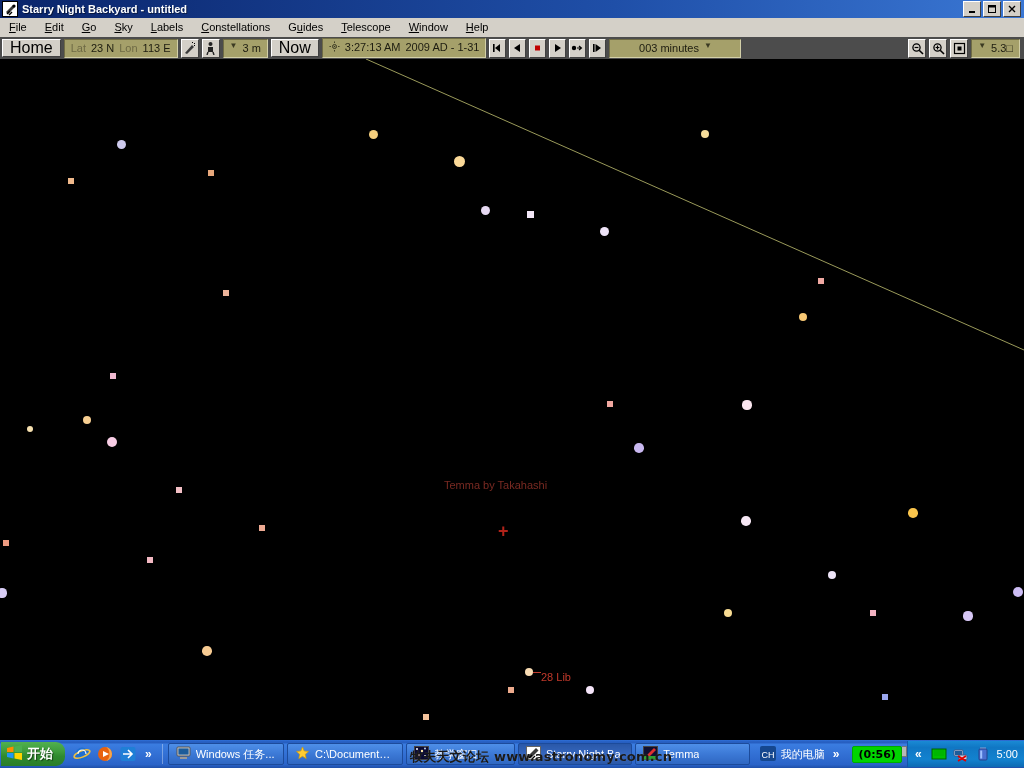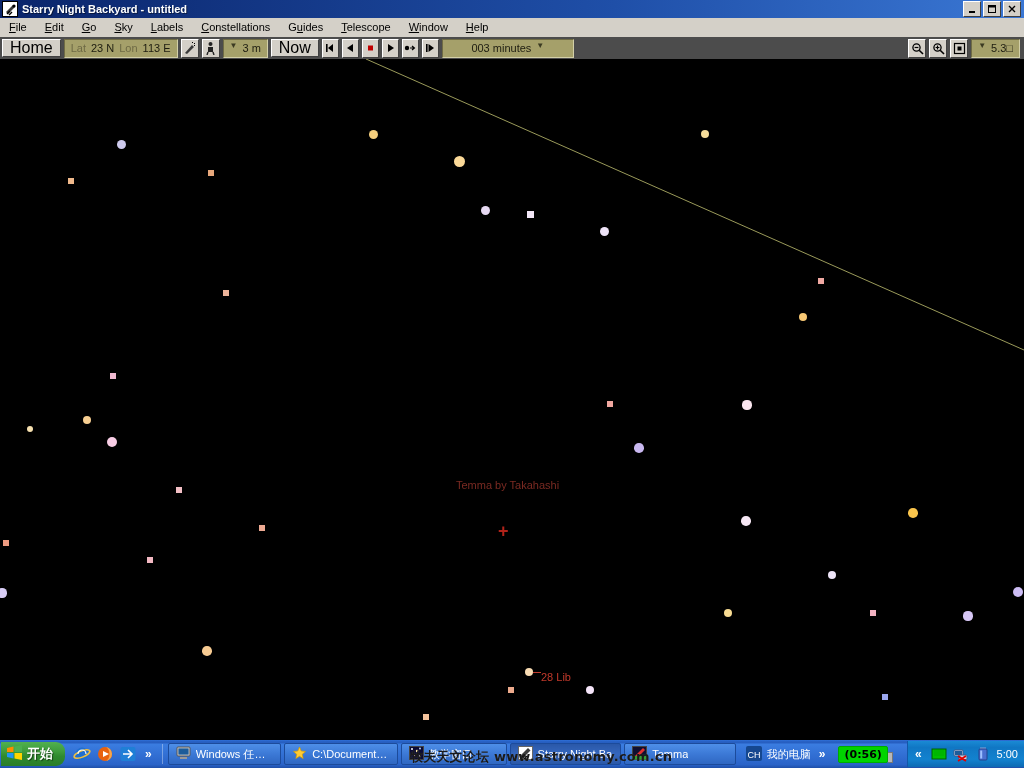--- a/index.html
+++ b/index.html
@@ -144,21 +144,21 @@
     background:linear-gradient(to bottom,#1a8ad4 0%,#1077c4 25%,#1282cf 70%,#0d6ab3 100%);
     border-left:1px solid #1358a8;
   }
   .tray .clock{color:#fff;font-size:11px;}
   .batt-pill{
     background:#00d400;color:#000;font-weight:bold;font-size:11px;
     padding:1px 5px;border:1px solid #0a0;border-radius:2px;
     display:flex;align-items:center;
     font-family:"DejaVu Sans",sans-serif;
   }
-  .batt-wrap{display:flex;align-items:flex-end;margin-right:14px;}
+  .batt-wrap{display:flex;align-items:flex-start;margin-right:0;}
   .batt-cap{width:4px;height:9px;background:#b8b8b8;border:1px solid #777;border-left:0;}
   .tray-ic{width:16px;height:16px;display:block;}
   .qlicon{width:18px;height:18px;display:block;}
 </style>
 </head>
 <body>
 
 <div id="app">
 
   <div class="titlebar">
@@ -230,20 +230,31 @@
       </svg>
     </div>
 
     <div class="tb-field">
       <span class="caret">▼</span>
       <span class="val">3 m</span>
     </div>
 
     <div class="tb-btn">Now</div>
 
+    <div class="tb-field">
+      <span>
+        <svg width="11" height="11" viewBox="0 0 11 11">
+          <circle cx="5.5" cy="5.5" r="2" fill="none" stroke="#3b3a22" stroke-width="1"></circle>
+          <circle cx="5.5" cy="5.5" r="0.8" fill="#3b3a22"></circle>
+          <path d="M5.5 0.5 v1.4 M5.5 9.1 v1.4 M0.5 5.5 h1.4 M9.1 5.5 h1.4" stroke="#3b3a22" stroke-width="1"></path>
+        </svg>
+      </span>
+      <span class="val">3:27:13 AM</span>
+      <span class="val">2009 AD -  1-31</span>
+    </div>
 
     <div class="vcr">
       <svg width="11" height="10" viewBox="0 0 11 10">
           <path d="M8 1 L3 5 L8 9 Z" fill="#000"></path>
           <rect x="1" y="1" width="1.6" height="8" fill="#000"></rect>
         </svg>
     </div>
     <div class="vcr">
       <svg width="11" height="10" viewBox="0 0 11 10">
           <path d="M8 1 L2 5 L8 9 Z" fill="#000"></path>
@@ -345,21 +356,21 @@
         <div class="star" style="left: 202.2px; top: 587.2px; width: 9.6px; height: 9.6px; background: rgb(247, 203, 146);"></div>
         <div class="star" style="left: 585.6px; top: 626.6px; width: 8.8px; height: 8.8px; background: rgb(245, 229, 249);"></div>
         <div class="star sq" style="left: 507.8px; top: 627.8px; width: 6.4px; height: 6.4px; background: rgb(237, 171, 141);"></div>
         <div class="star sq" style="left: 422.8px; top: 654.8px; width: 6.4px; height: 6.4px; background: rgb(244, 195, 156);"></div>
         <div class="star sq" style="left: 881.6px; top: 634.6px; width: 6.8px; height: 6.8px; background: rgb(154, 166, 238);"></div>
         <div class="star" style="left: 524.8px; top: 608.8px; width: 8.4px; height: 8.4px; background: rgb(249, 220, 180);"></div>
       </div>
 
 
     <div class="crosshair" id="tele-cross" style="left: 498px; top: 463px;">+</div>
-    <div class="lbl lbl-dim" id="lbl-tele" style="left: 444px; top: 420px; margin-left: 12px;">Temma by Takahashi</div>
+    <div class="lbl lbl-dim" id="lbl-tele" style="left: 444px; top: 420px;">Temma by Takahashi</div>
 
     <div class="lbl lbl-sm" id="lbl-28" style="left: 541px; top: 612px;">28 Lib</div>
   <div style="position: absolute; height: 1px; background: rgb(192, 57, 43); left: 533px; top: 613px; width: 8px;"></div>
     </div>
 
   <div class="watermark">牧夫天文论坛 www.astronomy.com.cn</div>
 
   <div class="taskbar">
 
     <div class="start-btn">

